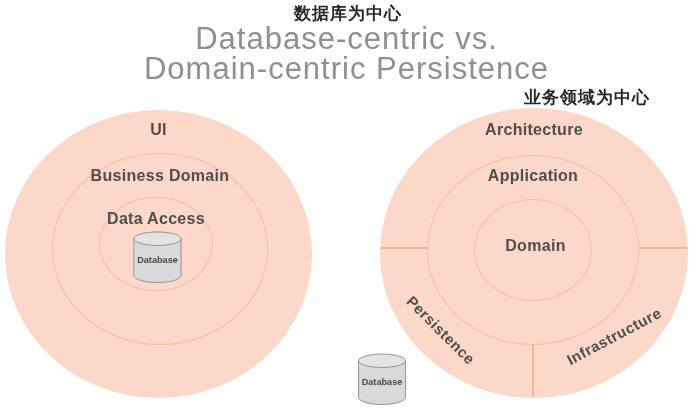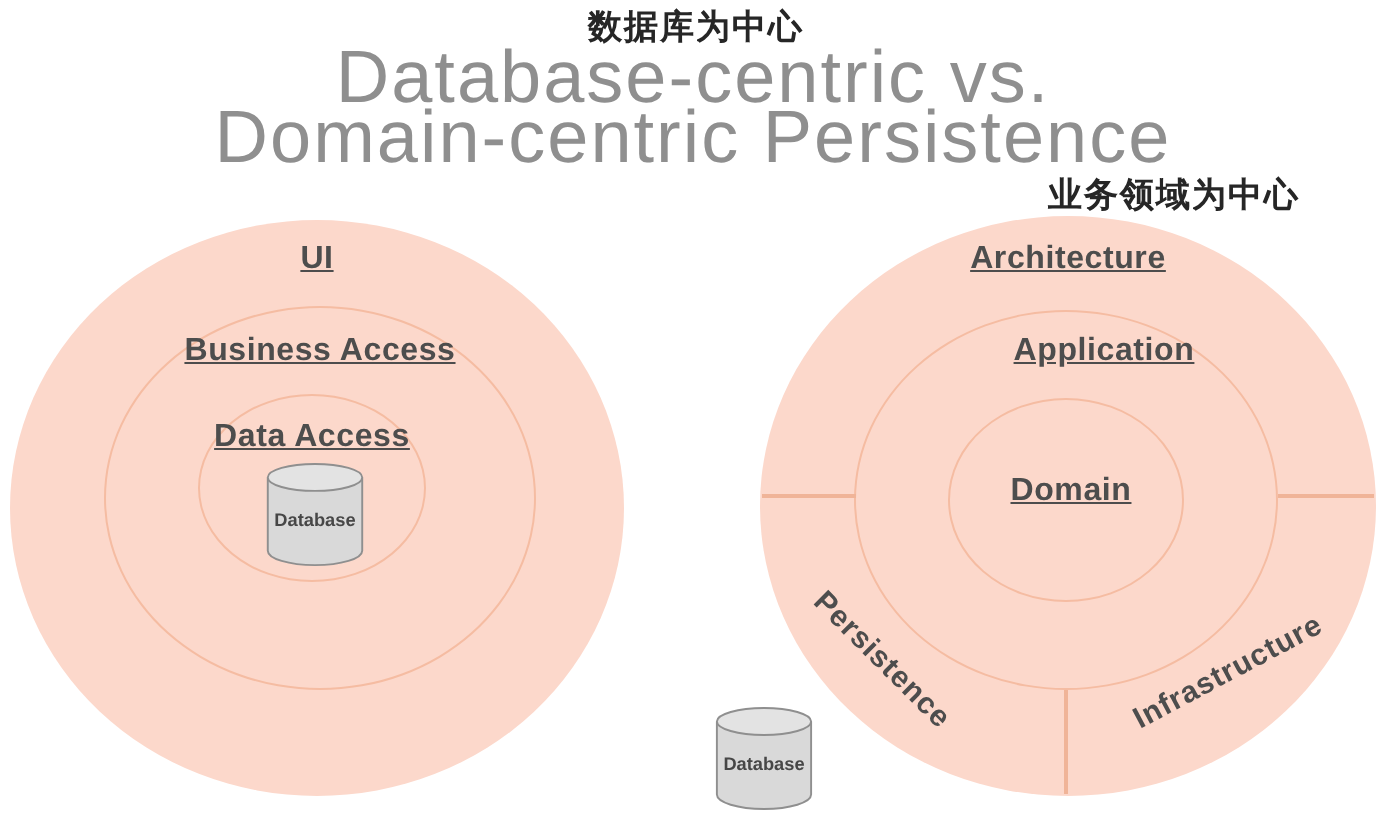--- a/index.html
+++ b/index.html
@@ -25,47 +25,47 @@
     position:absolute;left:0;width:650px;
     text-align:center;
     font-size:17px;font-weight:600;color:var(--annot);
     letter-spacing:1px;
   }
   .zh-top{top:2px;margin-left:23px;}
   .zh-bottom{top:86px;text-align:right;}
   .main-title{
     position:absolute;left:0;top:24px;width:693px;
     text-align:center;
-    font-size:37px;font-weight:300;color:var(--title);
+    font-size:31px;font-weight:300;color:var(--title);
     letter-spacing:1px;line-height:30px;
   }
 
   
   .fill-ellipse{background:var(--fill);}
   .line-ellipse{border:1px solid var(--ring);}
 
   .lg-outer{left:5px;top:110px;width:307px;height:288px;}
   .lg-mid{left:52px;top:153px;width:216px;height:192px;}
   .lg-inner{left:99px;top:197px;width:114px;height:94px;}
 
   .rg-outer{left:380px;top:108px;width:308px;height:290px;}
   .rg-mid{left:427px;top:155px;width:212px;height:190px;}
   .rg-inner{left:474px;top:199px;width:118px;height:102px;}
 
   
   .layer-lbl{
     position:absolute;text-align:center;
     font-size:16px;font-weight:700;color:var(--label);
-    letter-spacing:.3px;white-space:nowrap;text-decoration:underline;
+    letter-spacing:.3px;white-space:nowrap;
   }
   .lbl-ui{left:5px;top:121px;width:307px;}
   .lbl-bl{left:52px;top:167px;width:216px;}
   .lbl-da{left:99px;top:210px;width:114px;text-align:center;}
   .lbl-pres{left:380px;top:121px;width:308px;}
-  .lbl-app{left:446px;top:167px;width:212px;}
+  .lbl-app{left:427px;top:167px;width:212px;}
   .lbl-dom{left:474px;top:237px;width:123px;}
 
   .rot-lbl{
     position:absolute;
     font-size:15px;font-weight:700;color:var(--label);
     letter-spacing:.5px;white-space:nowrap;
   }
   .lbl-pers{left:441px;top:330px;transform:translate(-50%,-50%) rotate(45deg);}
   .lbl-infra{left:614px;top:336px;transform:translate(-50%,-50%) rotate(-28deg);}
 
@@ -91,21 +91,21 @@
 <div class="main-title">
   <div>Database-centric vs.</div>
   <div>Domain-centric Persistence</div>
 </div>
 <div class="zh-annot zh-bottom">业务领域为中心</div>
 
 <div class="ellipse fill-ellipse lg-outer"></div>
 <div class="ellipse line-ellipse lg-mid"></div>
 <div class="ellipse line-ellipse lg-inner"></div>
 <div class="layer-lbl lbl-ui">UI</div>
-<div class="layer-lbl lbl-bl">Business Access</div>
+<div class="layer-lbl lbl-bl">Business Domain</div>
 <div class="layer-lbl lbl-da">Data Access</div>
 
 <svg class="cyl cyl-left" width="55" height="53" viewBox="0 0 52 55">
   <path d="M1.5 8 V46 a24.5 7.5 0 0 0 49 0 V8" fill="#d9d9d9" stroke="#8f8f8f" stroke-width="1"></path>
   <ellipse cx="26" cy="8" rx="24.5" ry="7" fill="#e3e3e3" stroke="#8f8f8f" stroke-width="1"></ellipse>
   <text x="26" y="33" text-anchor="middle">Database</text>
 </svg>
 
 <div class="ellipse fill-ellipse rg-outer"></div>
 <div class="ellipse line-ellipse rg-mid"></div>

